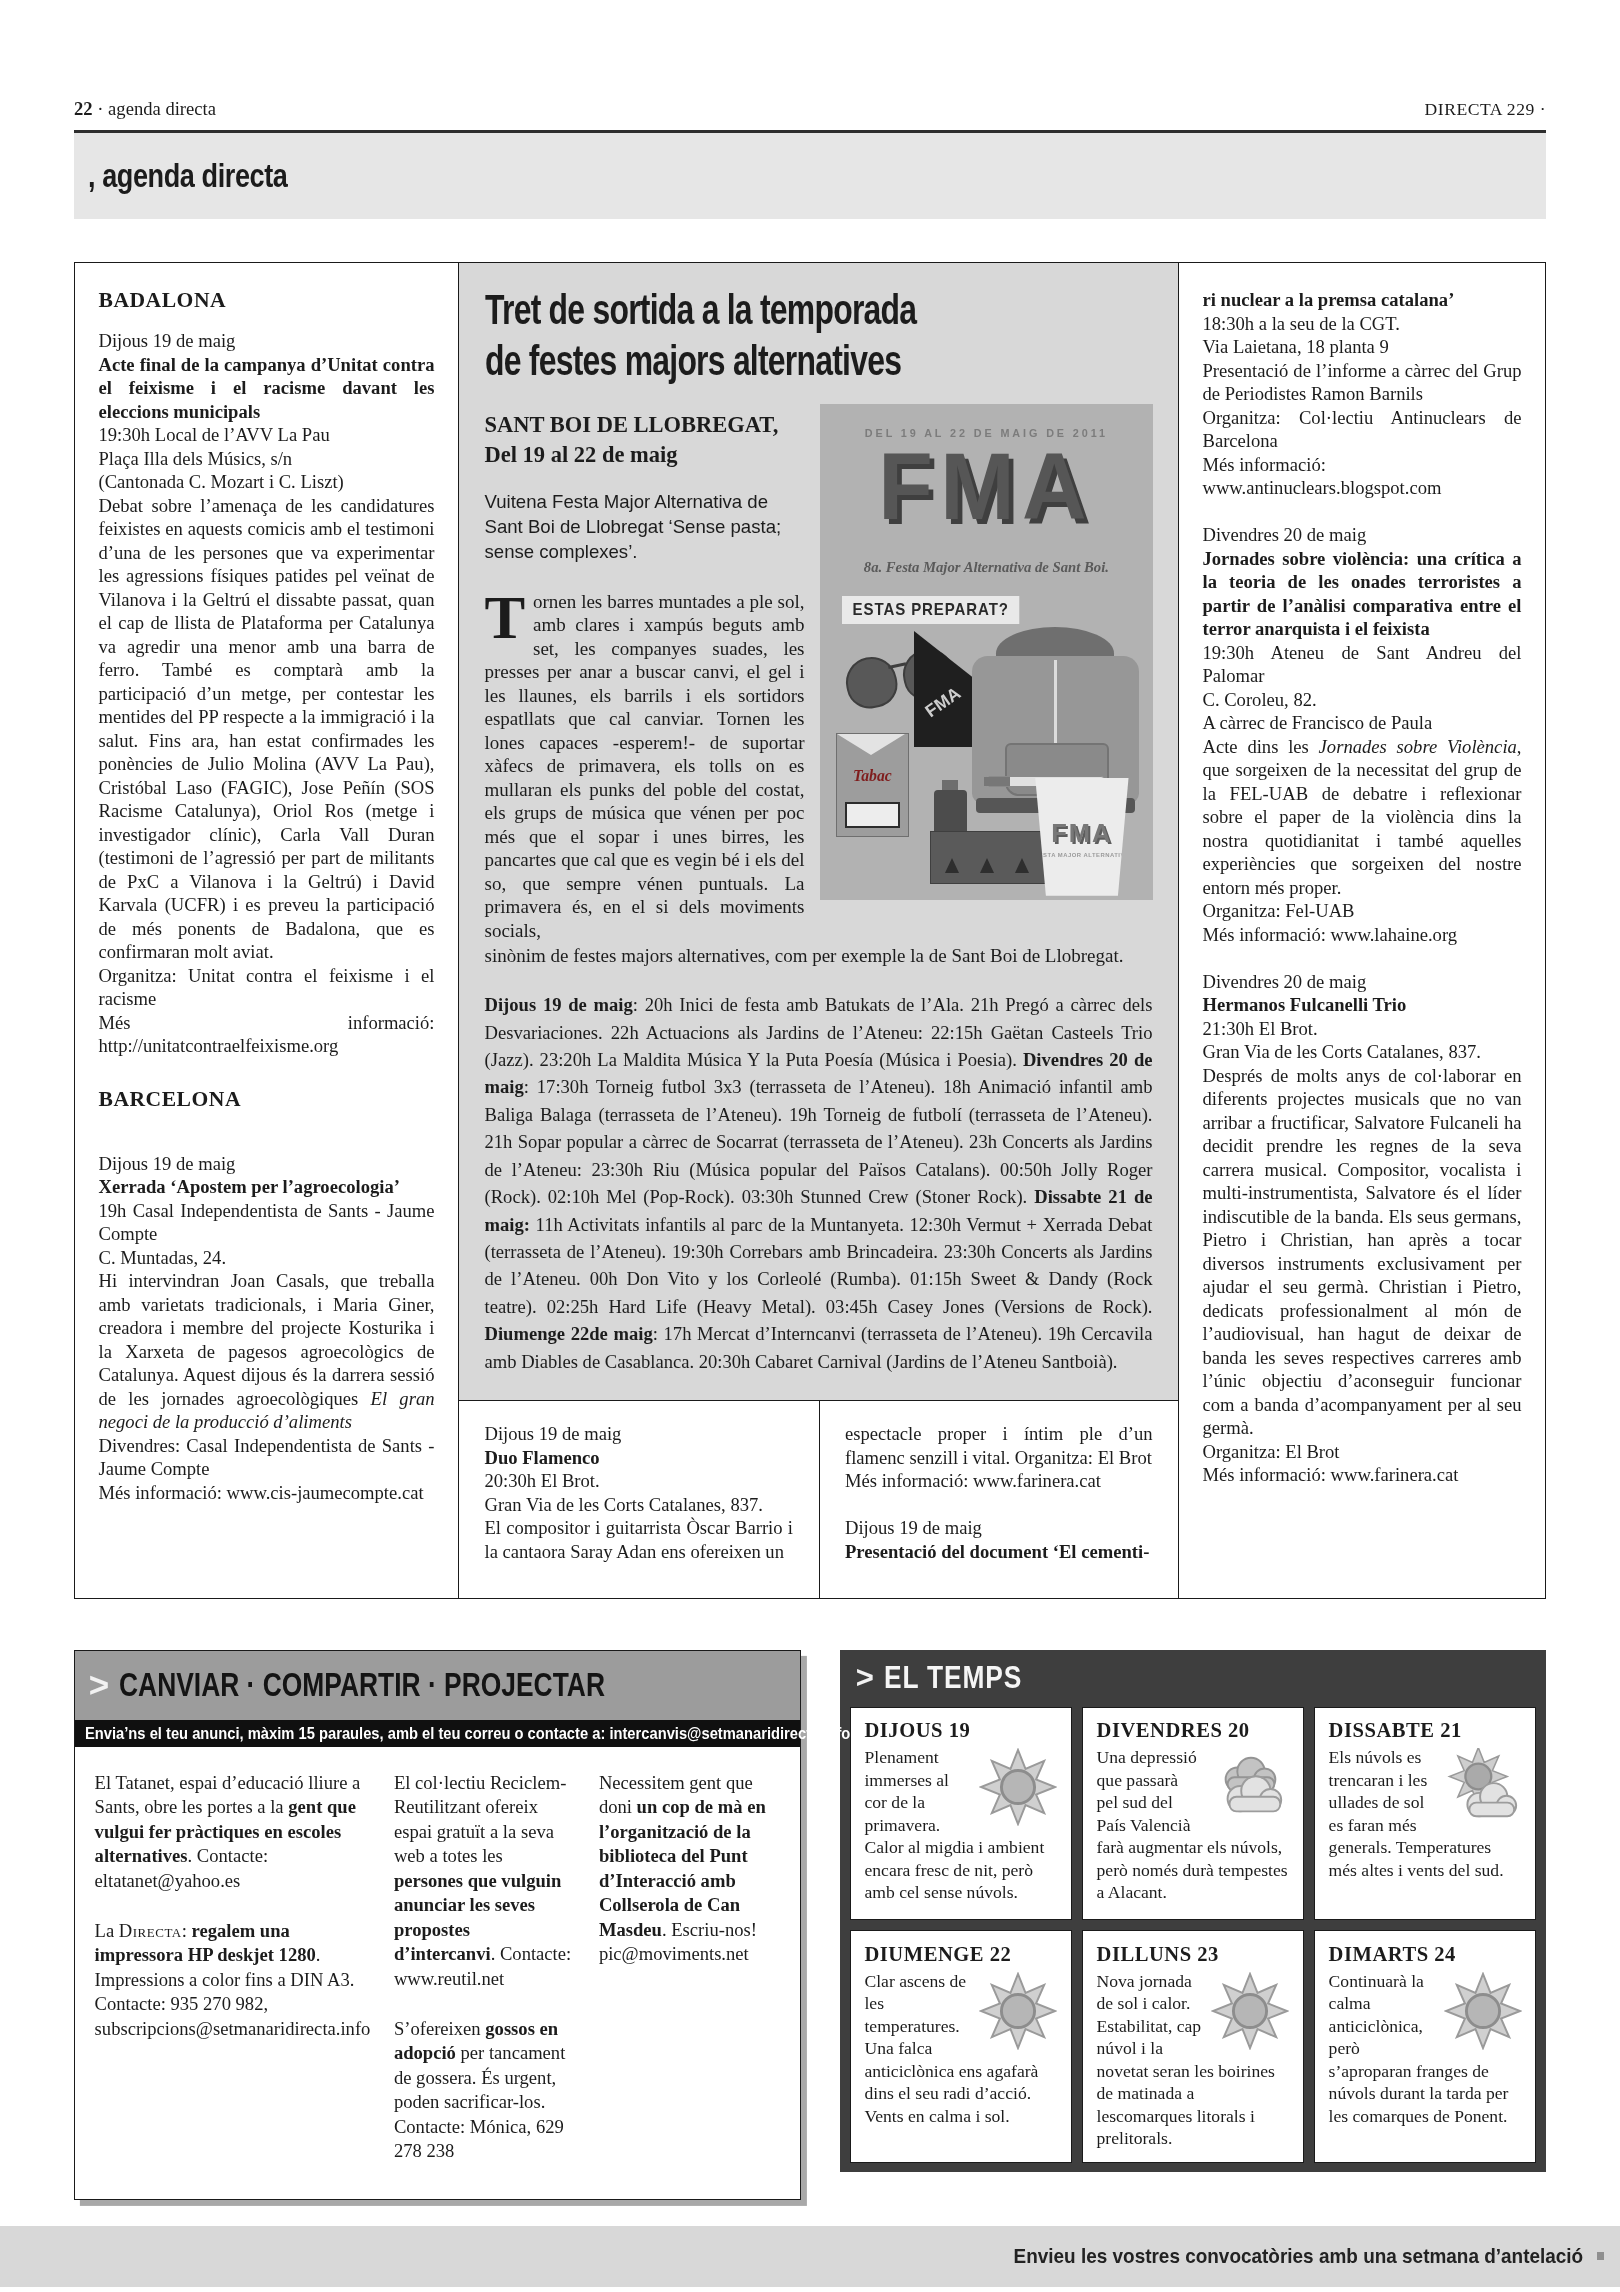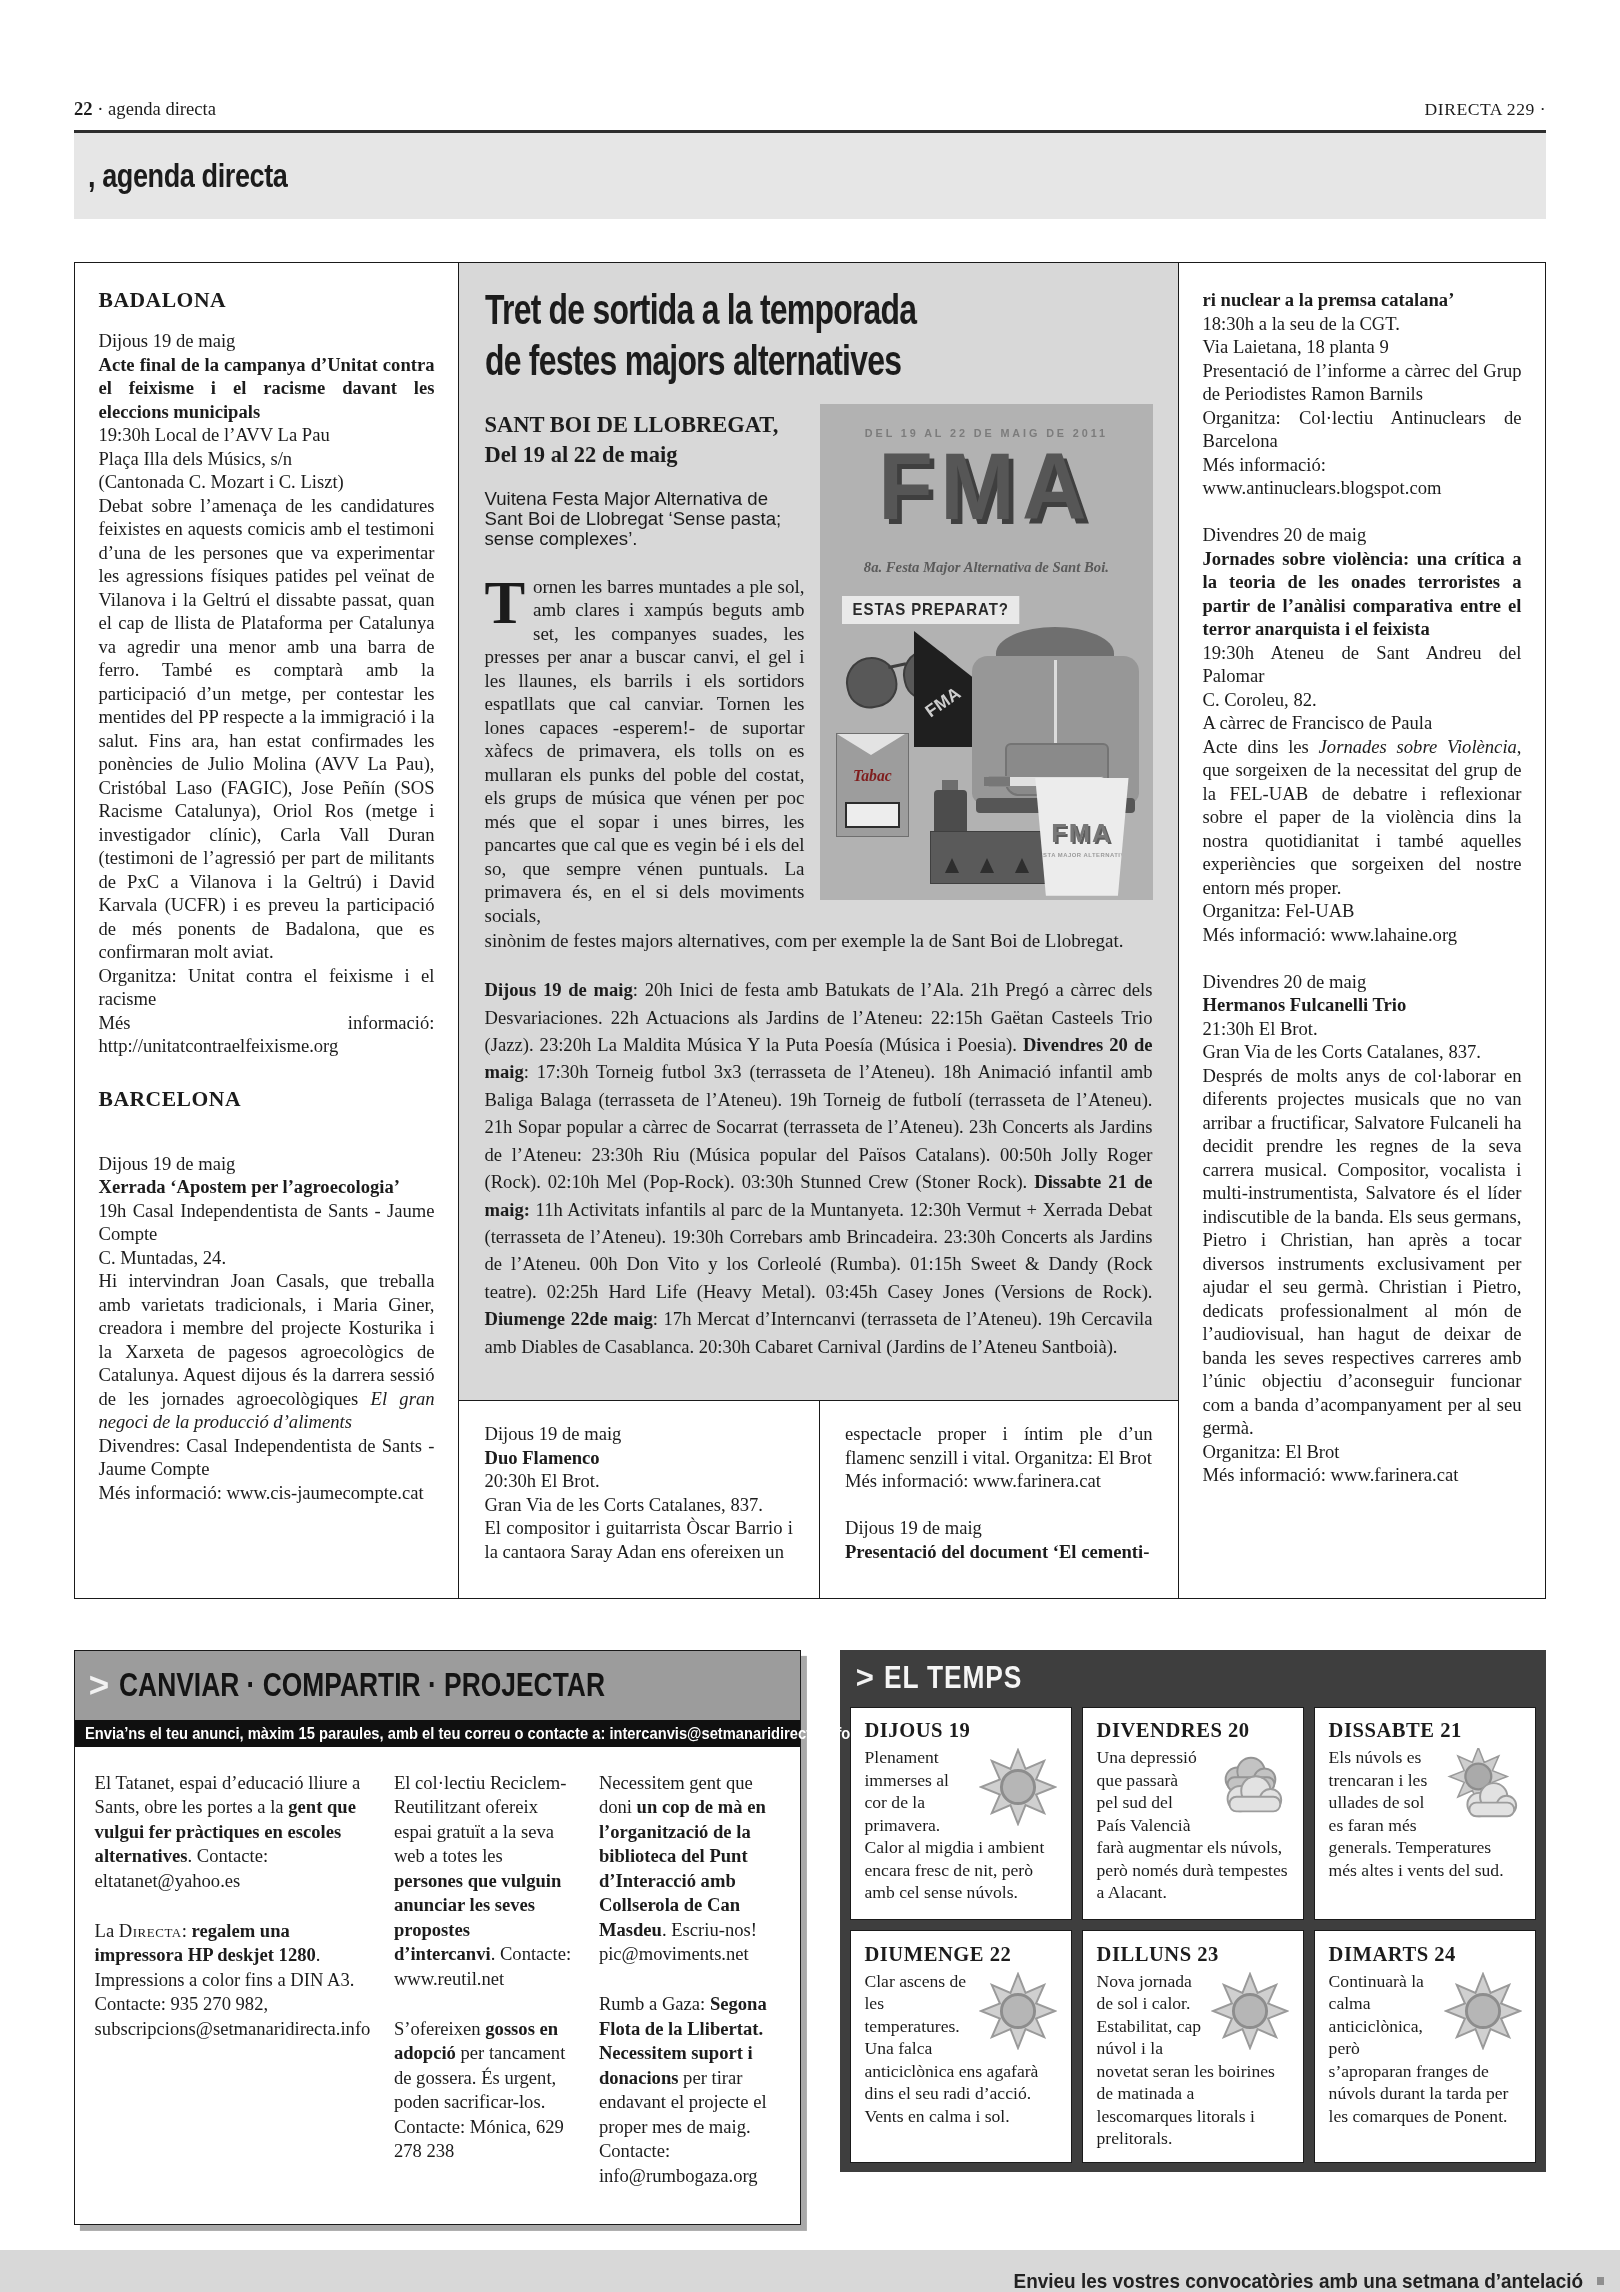--- a/index.html
+++ b/index.html
@@ -28,21 +28,21 @@
   .it-bold{font-weight:700;}
   .it-gap{height:23.5px;margin:0;}
   .rb{font-weight:700;}
   .ri{font-style:italic;}
   .rsc{font-variant:small-caps;letter-spacing:0.5px;}
 
   
   .center-gray{background:#d8d8d8;padding:17.6px 25.5px 23.5px;height:1137px;box-sizing:border-box;overflow:hidden;}
   .headline{font-family:"Liberation Sans",sans-serif;font-weight:700;font-size:42px;line-height:51px;letter-spacing:-1px;transform:scaleX(.76);transform-origin:left top;white-space:nowrap;margin:3.9px 0 13.7px;}
   .kicker{font-weight:700;font-size:22.5px;line-height:30px;margin:9.8px 0 19.6px;}
-  .lead{font-family:"Liberation Sans",sans-serif;font-size:18.6px;line-height:20px;margin:0 0 25.5px;}
+  .lead{font-family:"Liberation Sans",sans-serif;font-size:18.6px;line-height:25px;margin:0 0 25.5px;}
   .center-top{display:flex;gap:15.7px;}
   .ct-left{flex:0 0 320px;width:320px;}
   .bodytext{font-size:19px;line-height:23.5px;text-align:justify;margin:0;}
   .dropcap{float:left;font-weight:700;font-size:61px;line-height:47px;padding:3.9px 7.8px 0 0;}
   .body-cont{font-size:19px;line-height:23.5px;margin:2px 0 0;text-align:left;}
   .program{font-size:18.6px;line-height:27.4px;text-align:justify;margin:23.5px 0 0;}
 
   
   .poster{flex:1;position:relative;background:#b2b2b2;height:496px;margin-top:3.9px;overflow:hidden;}
   .p-dates{position:absolute;top:23.5px;width:100%;text-align:center;font-family:"Liberation Sans",sans-serif;font-weight:700;font-size:10.8px;letter-spacing:2.9px;color:#7c7c7c;}
@@ -266,21 +266,20 @@
           <div>
               <p class="ad"><span class="rp">El Tatanet, espai d’educació lliure a Sants, obre les portes a la </span><span class="rb">gent que vulgui fer pràctiques en escoles alternatives</span><span class="rp">. Contacte: eltatanet@yahoo.es</span></p>
               <p class="ad"><span class="rp">La </span><span class="rsc">Directa</span><span class="rp">: </span><span class="rb">regalem una impressora HP deskjet 1280</span><span class="rp">. Impressions a color fins a DIN A3. Contacte: 935 270 982, subscripcions@setmanaridirecta.info</span></p>
             </div>
           <div>
               <p class="ad"><span class="rp">El col·lectiu Reciclem-Reutilitzant ofereix espai gratuït a la seva web a totes les </span><span class="rb">persones que vulguin anunciar les seves propostes d’intercanvi</span><span class="rp">. Contacte: www.reutil.net</span></p>
               <p class="ad"><span class="rp">S’ofereixen </span><span class="rb">gossos en adopció</span><span class="rp"> per tancament de gossera. És urgent, poden sacrificar-los. Contacte: Mónica, 629 278 238</span></p>
             </div>
           <div>
               <p class="ad"><span class="rp">Necessitem gent que doni </span><span class="rb">un cop de mà en l’organització de la biblioteca del Punt d’Interacció amb Collserola de Can Masdeu</span><span class="rp">. Escriu-nos! pic@moviments.net</span></p>
-              <p class="ad"><span class="rp">Rumb a Gaza: </span><span class="rb">Segona Flota de la Llibertat. Necessitem suport i donacions</span><span class="rp"> per tirar endavant el projecte el proper mes de maig. Contacte: info@rumbogaza.org</span></p>
             </div>
         </div>
       </div>
 
       <div class="temps">
         <div class="temps-head">
           <span class="chev">&gt;</span>
           <span class="ttitle">EL TEMPS</span>
         </div>
         <div class="temps-grid">

